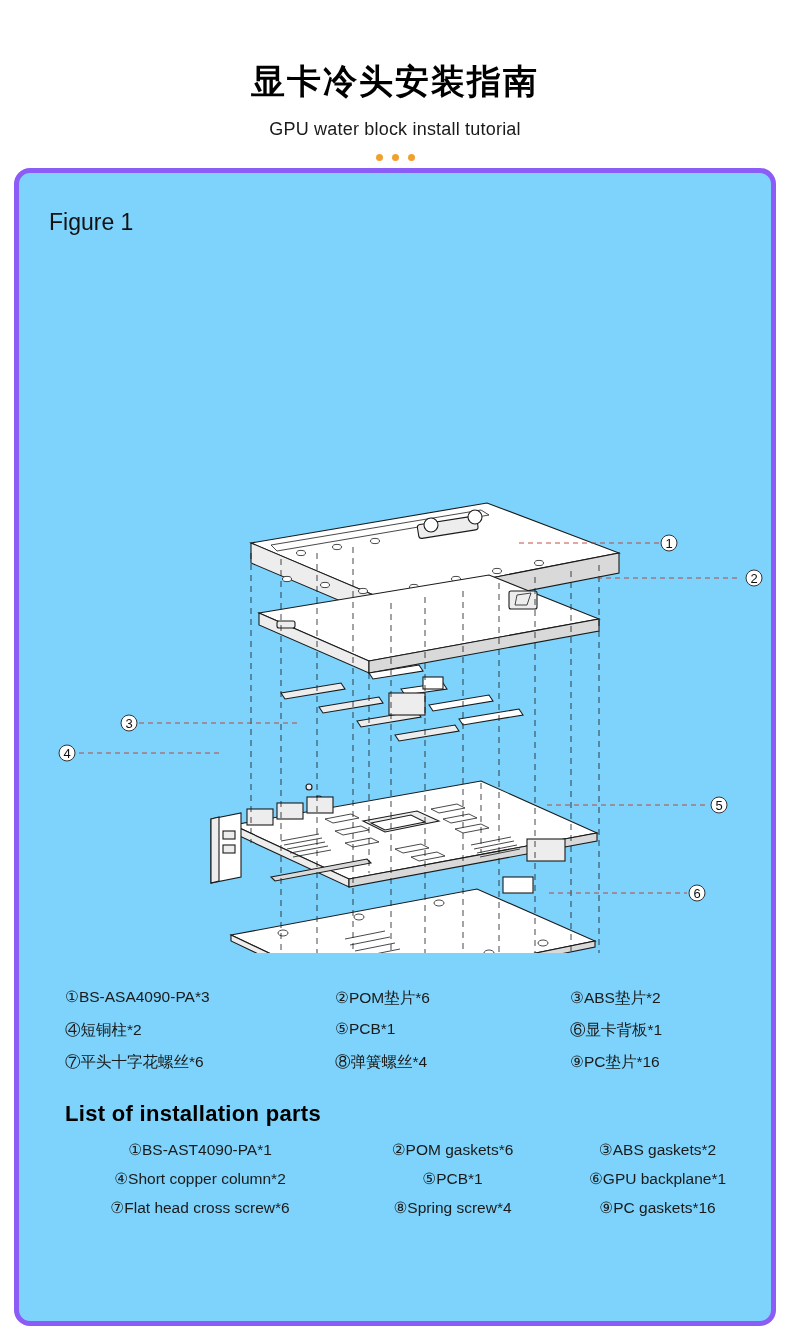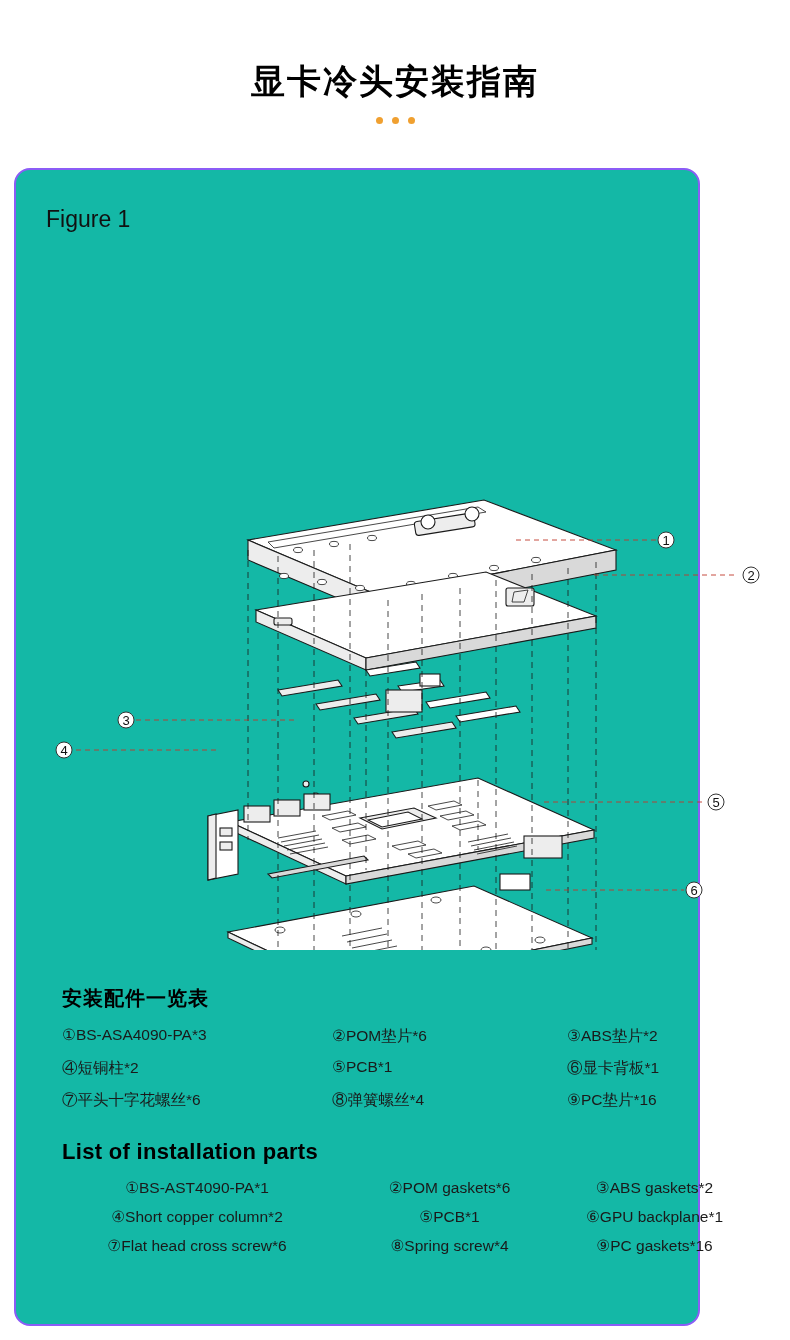--- a/index.html
+++ b/index.html
@@ -45,24 +45,24 @@
   .dots i {
     display: block;
     width: 7px; height: 7px;
     border-radius: 50%;
     background: #f0a030;
   }
   
   .card {
     position: absolute;
     left: 14px; top: 168px;
-    width: 686px; height: 1158px;
-    border: 2px solid #8b5cf6;
+    width: 762px; height: 1158px;
+    border: 5px solid #8b5cf6;
     border-radius: 16px;
-    background: #14b8a6;
+    background: #7dd3fc;
   }
   .fig-label {
     position: absolute;
     left: 30px; top: 36px;
     font-size: 23px;
     color: #111;
   }
   
   .diagram {
     position: absolute;
@@ -98,20 +98,21 @@
   .grid.en { font-size: 15.5px; text-align: center; }
   .grid span { white-space: nowrap; }
 </style>
 </head>
 <body>
 
 <div class="page">
 
   <div class="header">
     <h1 class="title-cn">显卡冷头安装指南</h1>
+    <div class="title-en">GPU water block install tutorial</div>
     <div class="dots">
       <i style="background: rgb(240, 160, 48);"></i>
       <i style="background: rgb(240, 160, 48);"></i>
       <i style="background: rgb(240, 160, 48);"></i>
     </div>
   </div>
 
   <div class="card">
     <div class="fig-label">Figure 1</div>
 
@@ -337,21 +338,20 @@
           <text class="cal" x="704" y="753" text-anchor="middle">8</text>
           <circle cx="752" cy="760" r="8" fill="#fff" stroke="#333" stroke-width="1"></circle>
           <text class="cal" x="752" y="765" text-anchor="middle">9</text>
           <circle cx="672" cy="826" r="9" fill="#fff" stroke="#333" stroke-width="1"></circle>
           <text class="cal" x="672" y="831" text-anchor="middle" font-size="11">10</text>
         </g>
       </svg>
     </div>
 
     <div class="parts">
-      <h3>安装配件一览表</h3>
       <div class="grid">
         <span>①BS-ASA4090-PA*3</span>
         <span>②POM垫片*6</span>
         <span>③ABS垫片*2</span>
         <span>④短铜柱*2</span>
         <span>⑤PCB*1</span>
         <span>⑥显卡背板*1</span>
         <span>⑦平头十字花螺丝*6</span>
         <span>⑧弹簧螺丝*4</span>
         <span>⑨PC垫片*16</span>

